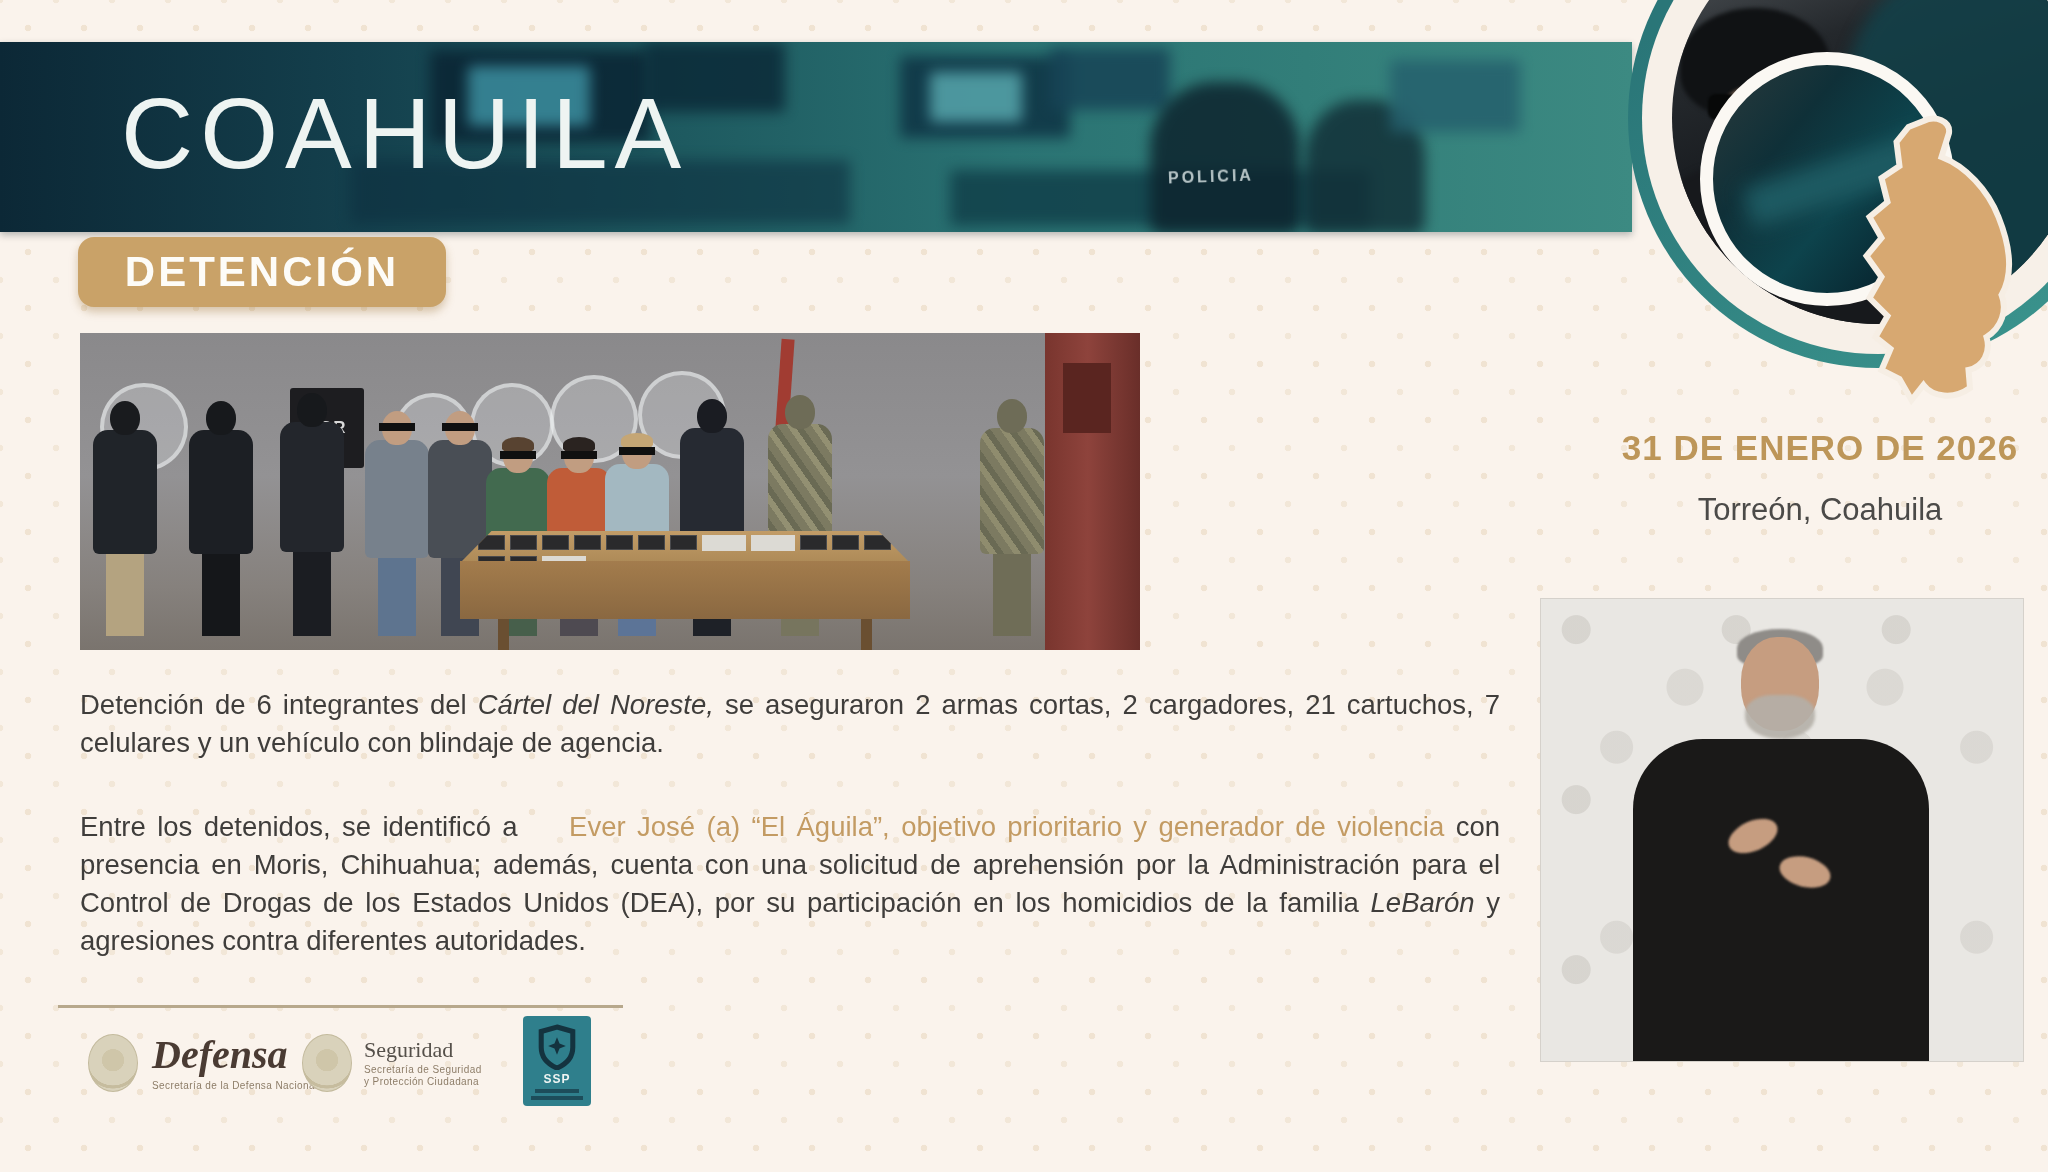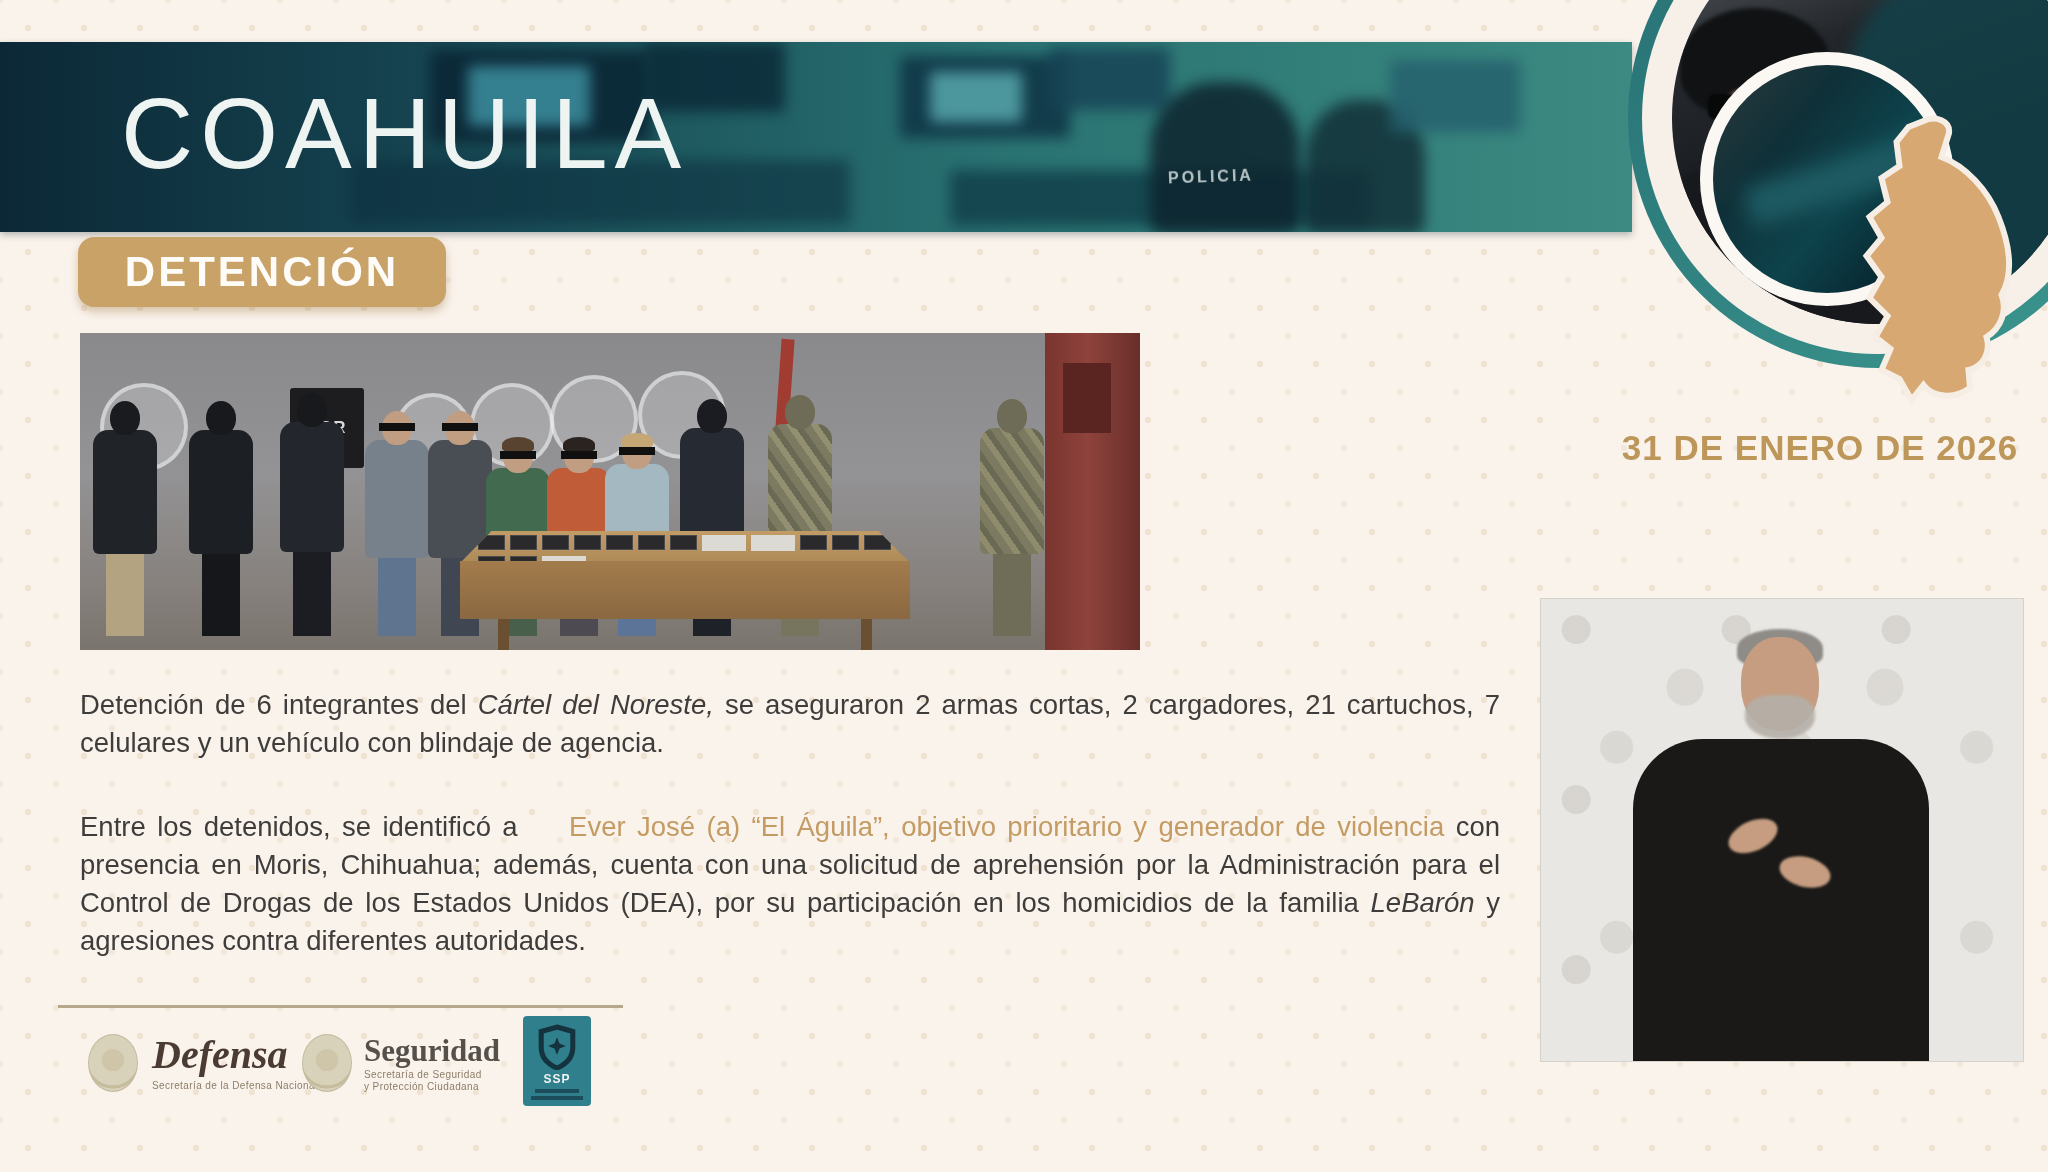--- a/index.html
+++ b/index.html
@@ -88,21 +88,21 @@
   .ital{font-style:italic;}
 
   
   .divider{position:absolute;left:58px;top:1005px;width:565px;height:3px;background:#b7a88c;}
   .logo-defensa{position:absolute;left:88px;top:1034px;display:flex;align-items:center;gap:14px;}
   .logo-seguridad{position:absolute;left:302px;top:1034px;display:flex;align-items:center;gap:12px;}
   .seal{width:48px;height:56px;border-radius:50%;
     background:radial-gradient(circle at 50% 45%,#cfc6a9 0 28%,#d9d2bb 29% 64%,#c6bc9e 65% 72%,#d9d2bb 73%);
     border:1px solid #c3ba9d;}
   .lg-name-defensa{font-family:"Liberation Serif",serif;font-weight:bold;font-size:40px;color:#4a3b33;line-height:1;font-style:italic;}
-  .lg-name-seguridad{font-family:"Liberation Serif",serif;font-weight:bold;font-size:31px;color:#55504a;line-height:1;}
+  .lg-name-seguridad{font-family:"Liberation Serif",serif;font-weight:normal;font-size:22px;color:#55504a;line-height:1;}
   .lg-sub{font-size:10px;color:#8d7d68;letter-spacing:.4px;margin-top:5px;}
   .ssp-badge{position:absolute;left:523px;top:1016px;width:68px;height:90px;border-radius:4px;background:#2f7f8c;
     display:flex;flex-direction:column;align-items:center;padding-top:6px;box-sizing:border-box;}
   .ssp-label{color:#eef4f2;font-weight:800;font-size:12px;letter-spacing:1px;margin-top:2px;}
   .ssp-bar{width:44px;height:4px;background:#14333f;opacity:.65;margin-top:3px;}
 
   
   .interp{position:absolute;left:1540px;top:598px;width:482px;height:462px;overflow:hidden;
     border:1px solid #d5d1cb;
     background-color:#e9e7e3;
@@ -267,20 +267,21 @@
         </div>
         <div class="t-front"></div>
         <div class="t-leg" style="left:38px"></div>
         <div class="t-leg" style="right:38px"></div>
       </div>
     </div>
   </div>
 
   <div class="dateline">
     <div class="date-text">31 DE ENERO DE 2026</div>
+    <div class="loc-text">Torreón, Coahuila</div>
   </div>
 
   <p class="para p1"><span>Detención de 6 integrantes del </span><span class="ital">Cártel del Noreste,</span><span> se aseguraron 2 armas cortas, 2 cargadores, 21 cartuchos, 7 celulares y un vehículo con blindaje de agencia.</span></p>
 
   <p class="para p2"><span>Entre los detenidos, se identificó a </span><span class="gold">Ever José (a) “El Águila”, objetivo prioritario y generador de violencia</span><span> con presencia en Moris, Chihuahua; además, cuenta con una solicitud de aprehensión por la Administración para el Control de Drogas de los Estados Unidos (DEA), por su participación en los homicidios de la familia </span><span class="ital">LeBarón</span><span> y agresiones contra diferentes autoridades.</span></p>
 
   <div class="divider"></div>
 
   <div class="logo-defensa">
     <div class="seal"></div>

